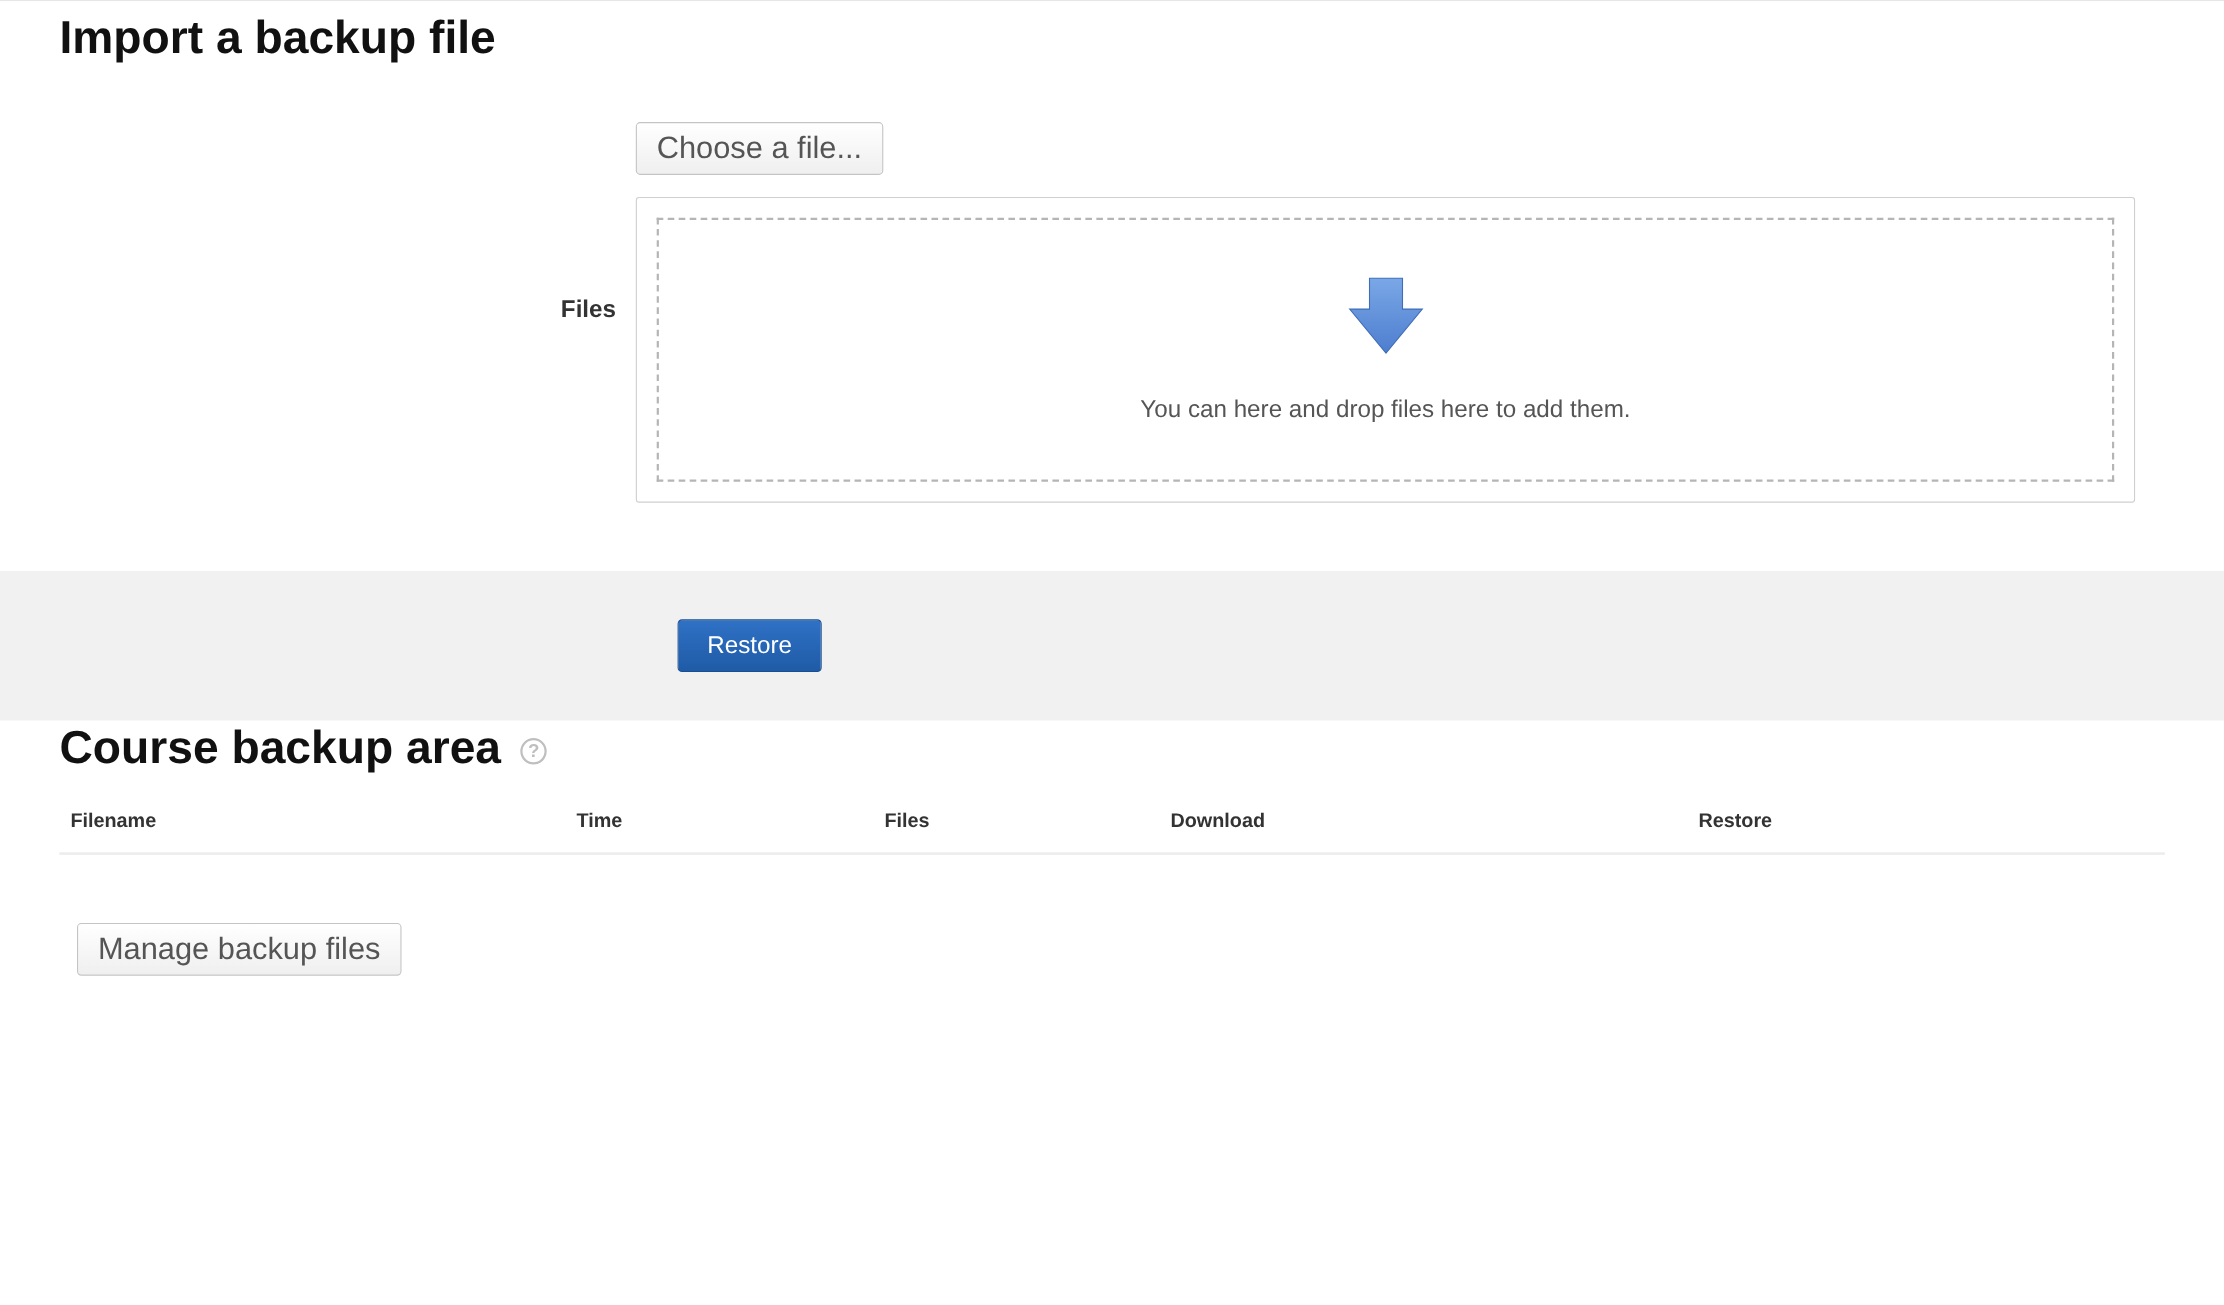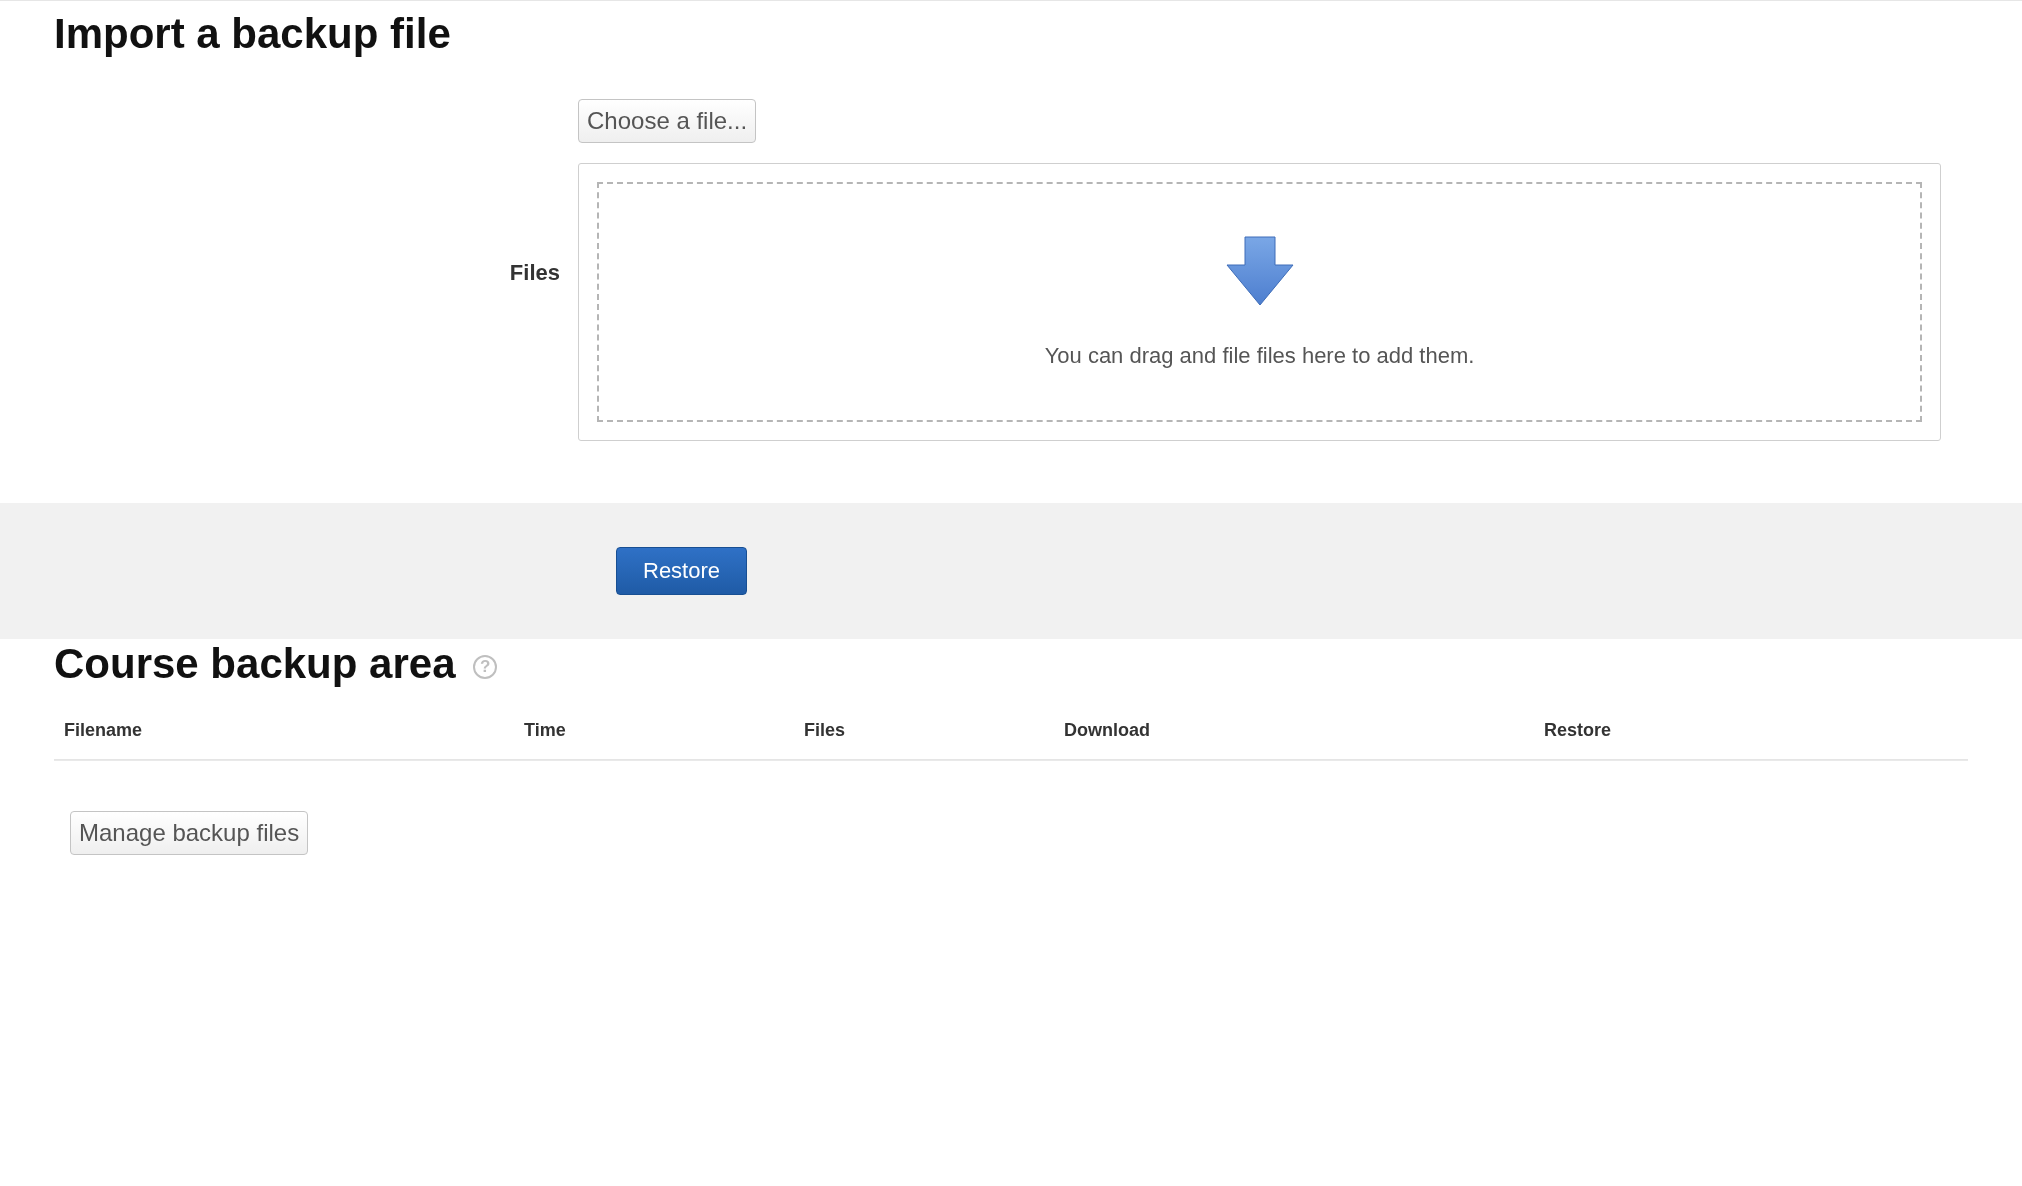--- a/index.html
+++ b/index.html
@@ -56,24 +56,25 @@
   .form-input-col {
     flex: 0 0 auto;
   }
 
   .btn-default {
     display: inline-block;
     background: linear-gradient(#fff, #efefef);
     border: 1px solid #c4c4c4;
     border-radius: 4px;
     color: #555;
-    font-size: 24px;
-    padding: 9px 8px;
+    font-size: 28px;
+    padding: 9px 18px;
     cursor: pointer;
     line-height: 1;
+    margin-top: 12px;
   }
 
   .drop-outer {
     margin-top: 20px;
     width: 1363px;
     border: 1px solid #cfcfcf;
     border-radius: 3px;
     padding: 18px;
     background: #fff;
   }
@@ -165,21 +166,21 @@
             <svg width="70" height="72" viewBox="0 0 70 72">
               <defs>
                 <linearGradient id="arrGrad" x1="0" y1="0" x2="0" y2="1">
                   <stop offset="0%" stop-color="#7aa7e6"></stop>
                   <stop offset="100%" stop-color="#4d7ecf"></stop>
                 </linearGradient>
               </defs>
               <path d="M20 2 H50 V30 H68 L35 70 L2 30 H20 Z" fill="url(#arrGrad)" stroke="#3f6db8" stroke-width="1"></path>
             </svg>
           </span>
-          <span>You can drag and file files here to add them.</span>
+          <span>You can here and drop files here to add them.</span>
         </div>
       </div>
     </div>
   </div>
 
   <div class="action-bar">
     <button class="btn-primary">Restore</button>
   </div>
 
   <h2 class="section-title course-backup-heading">

